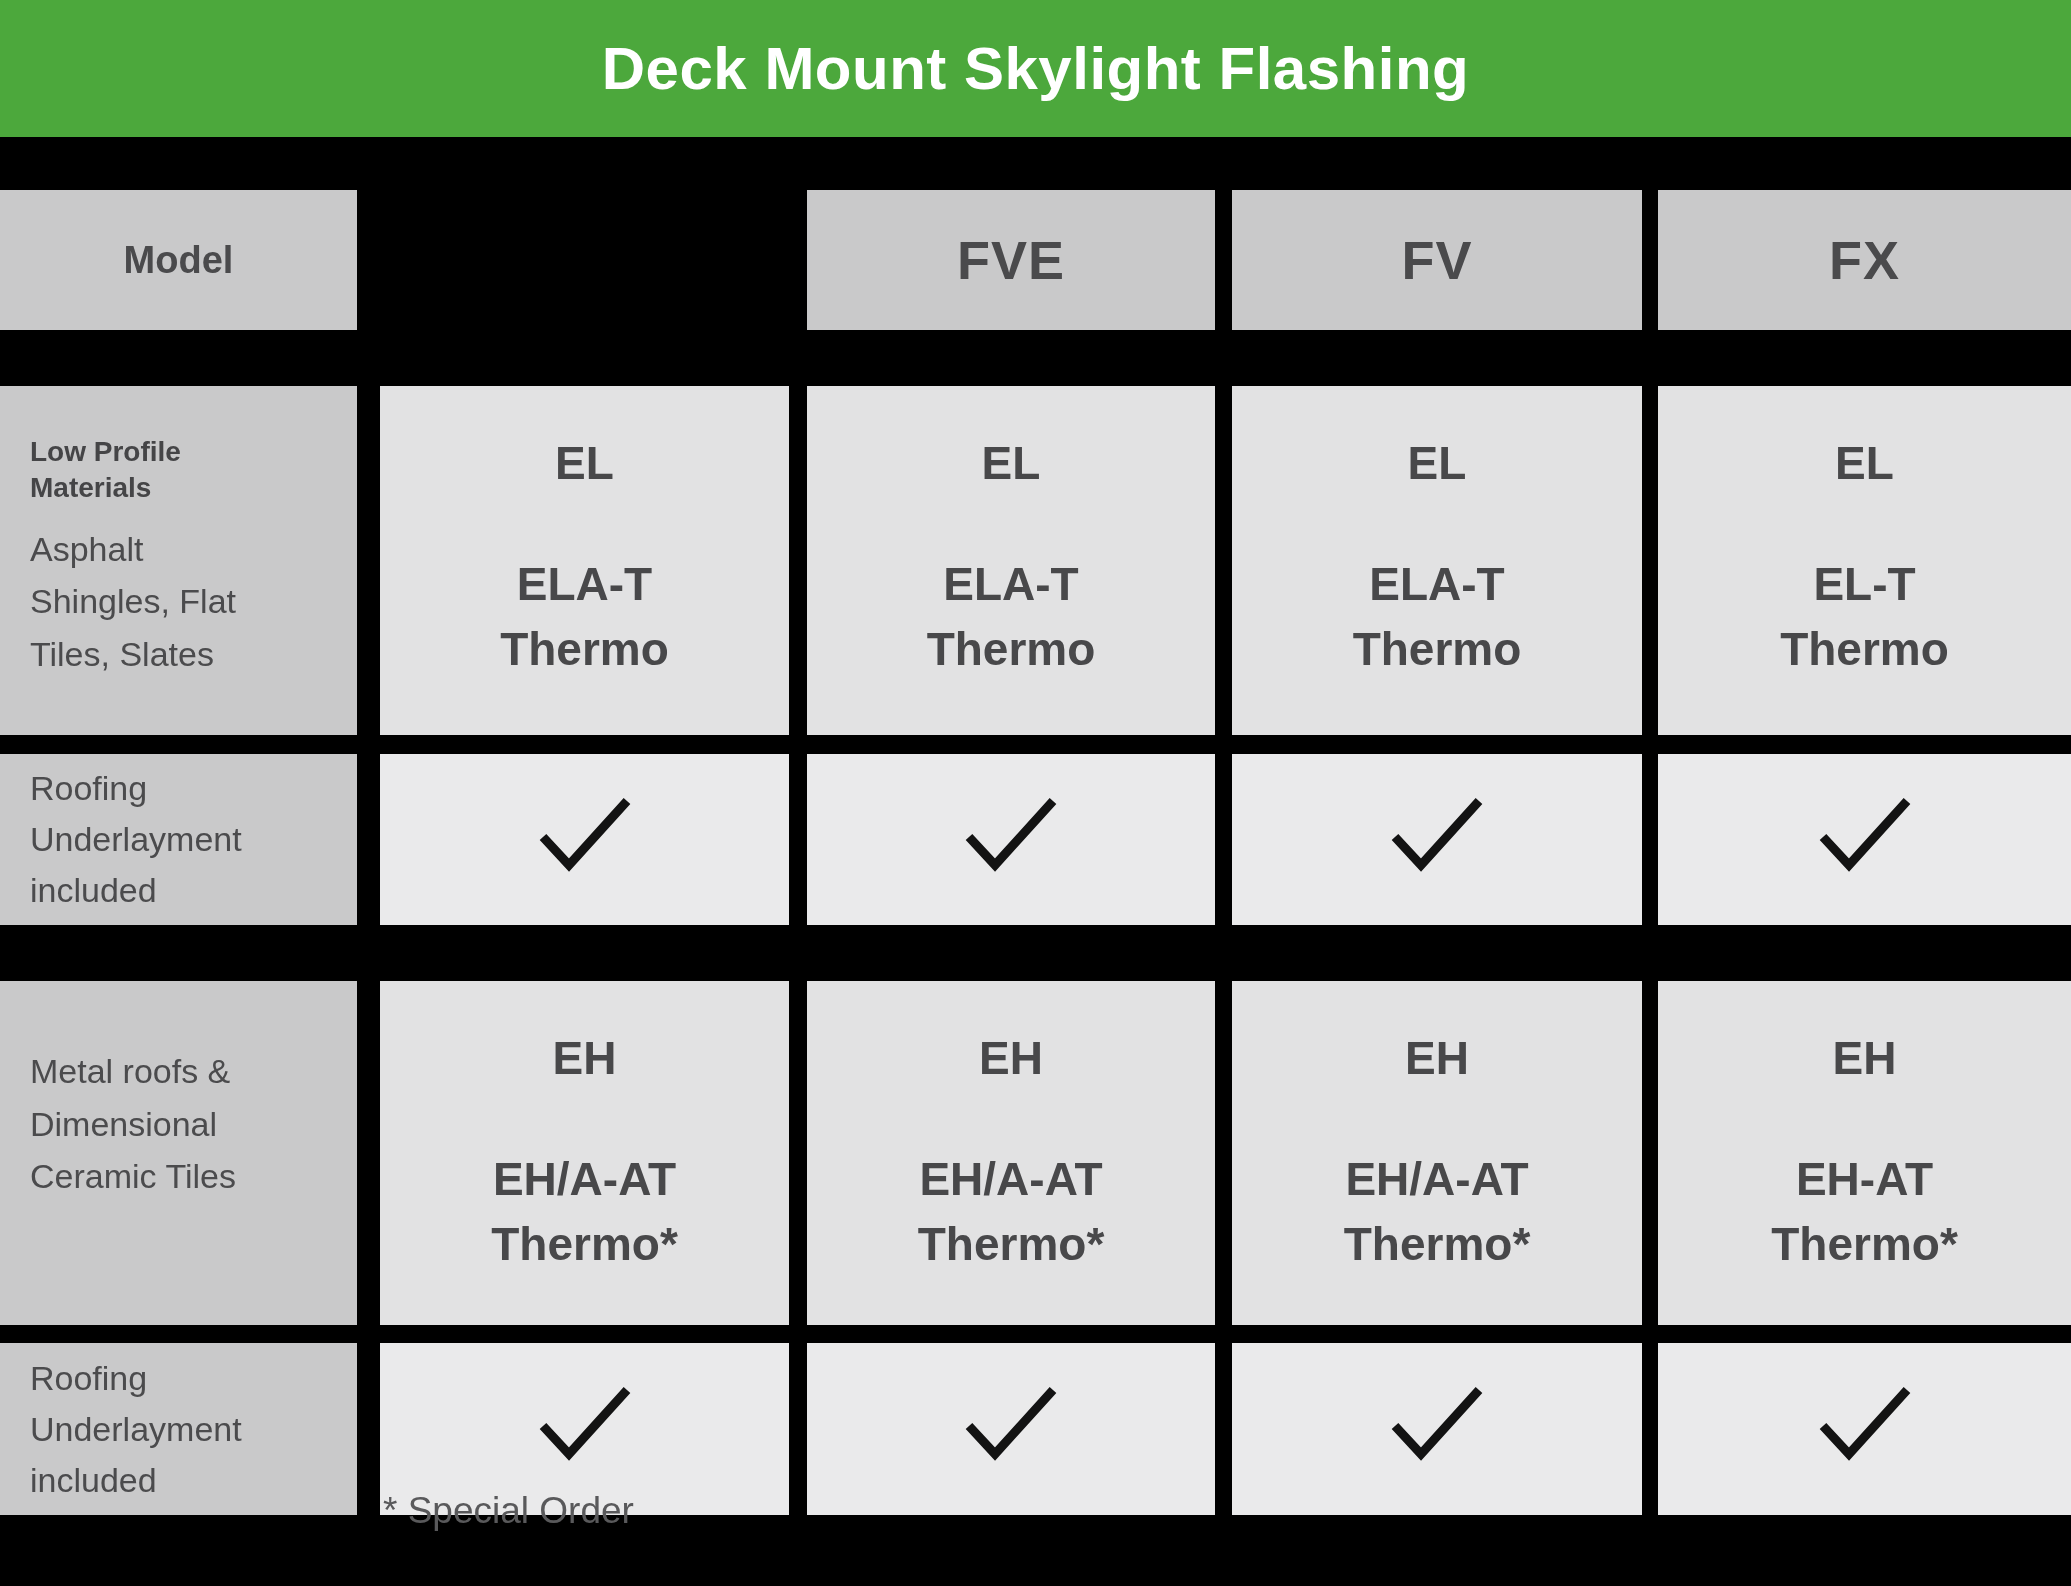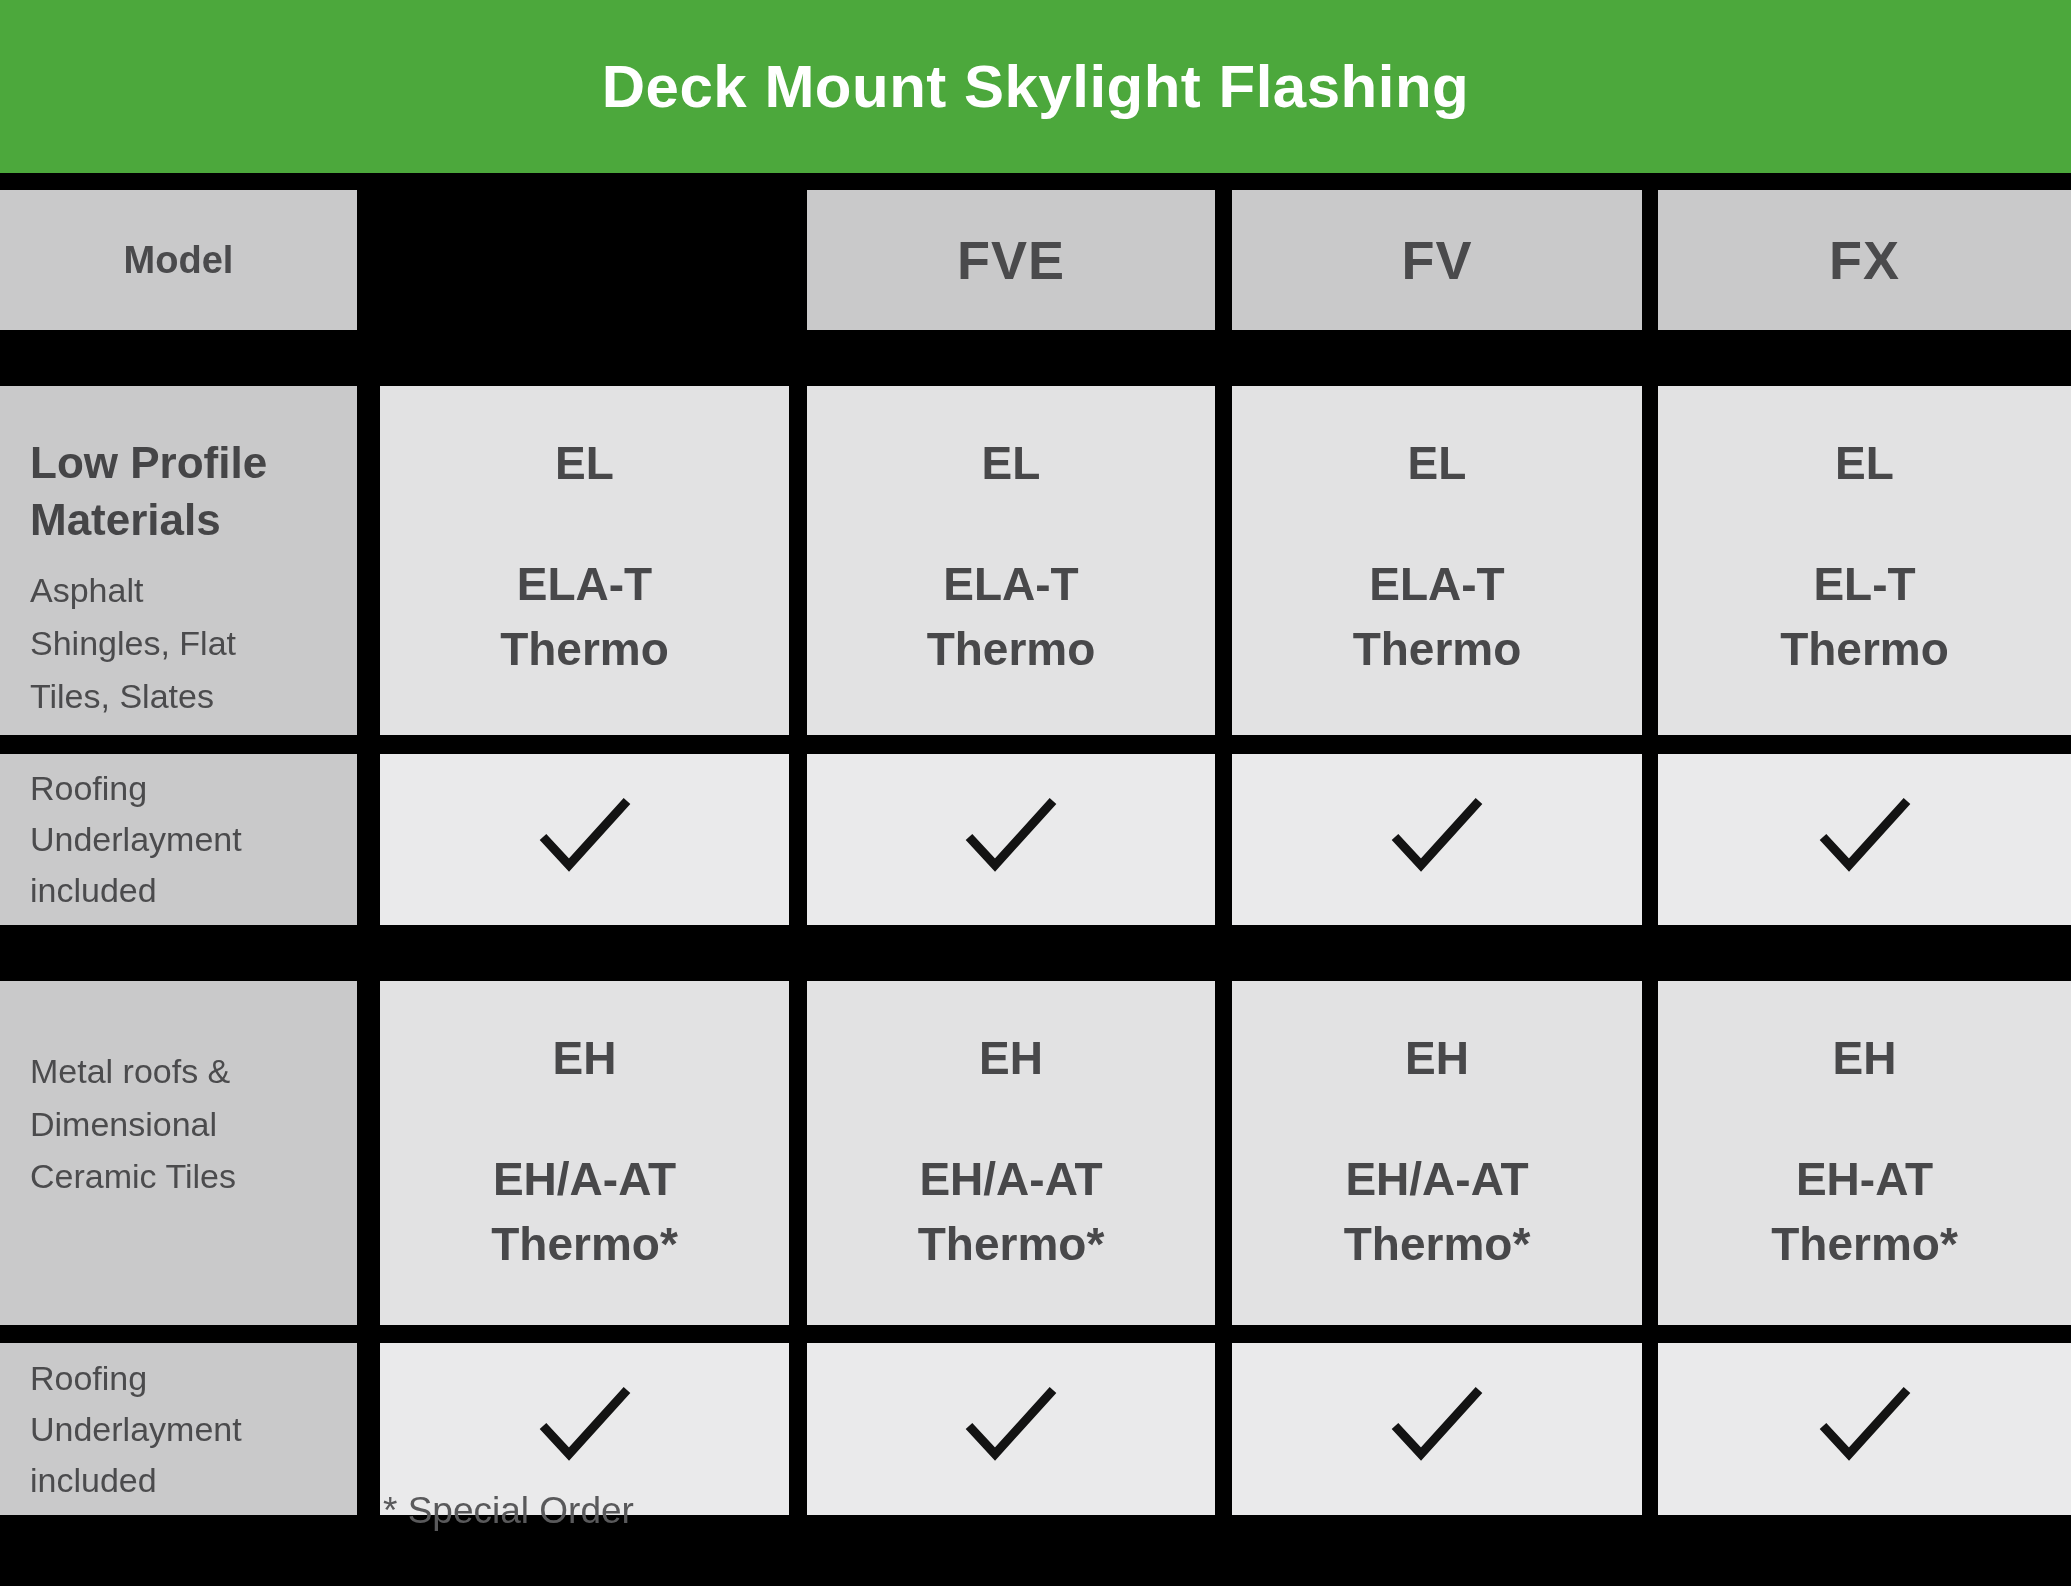--- a/index.html
+++ b/index.html
@@ -3,21 +3,21 @@
 <meta charset="utf-8">
 <style>
   html,body{margin:0;padding:0;background:#000;}
   body{
     width:2071px;height:1586px;position:relative;overflow:hidden;
     font-family:"Liberation Sans","DejaVu Sans",sans-serif;
     -webkit-font-smoothing:antialiased;
   }
   
   .titlebar{
-    position:absolute;left:0;top:0;width:2071px;height:173px;
+    position:absolute;left:0;top:0;width:2071px;height:137px;
     background:#4CA83C;display:flex;align-items:center;justify-content:center;
   }
   .titlebar h1{
     margin:0;color:#ffffff;font-size:60px;font-weight:700;letter-spacing:0.5px;
   }
   
   .grid{
     position:absolute;left:0;top:190px;width:2071px;
     display:grid;
     grid-template-columns:357px 23px 409px 18px 408px 17px 410px 16px 413px;
@@ -33,21 +33,21 @@
   .hdr-model{font-size:38px;font-weight:700;color:#4A4A4C;}
   .hdr-col{font-size:54px;font-weight:700;color:#4A4A4C;letter-spacing:1px;}
 
   .cell-label{
     background:#C9C9CA;box-sizing:border-box;padding:48px 24px 0 30px;
   }
   .cell-label-mid{
     background:#C9C9CA;box-sizing:border-box;display:flex;flex-direction:column;
     justify-content:center;padding:0 8px 0 30px;
   }
-  .lbl-title{font-size:44px;font-weight:700;color:#454547;line-height:1.3;max-width:255px;}
+  .lbl-title{font-size:28px;font-weight:700;color:#454547;line-height:1.3;max-width:255px;}
   .lbl-sub{font-size:34px;font-weight:400;color:#4B4B4D;line-height:1.55;margin-top:16px;max-width:255px;}
   .check-lbl{font-size:34px;font-weight:400;color:#4B4B4D;line-height:1.5;max-width:255px;}
 
   .cell-data{
     background:#E2E2E3;display:flex;flex-direction:column;align-items:center;
     box-sizing:border-box;padding-top:50px;
   }
   .data-top{font-size:46px;font-weight:700;color:#48484A;}
   .data-main{
     font-size:46px;font-weight:700;color:#48484A;text-align:center;

